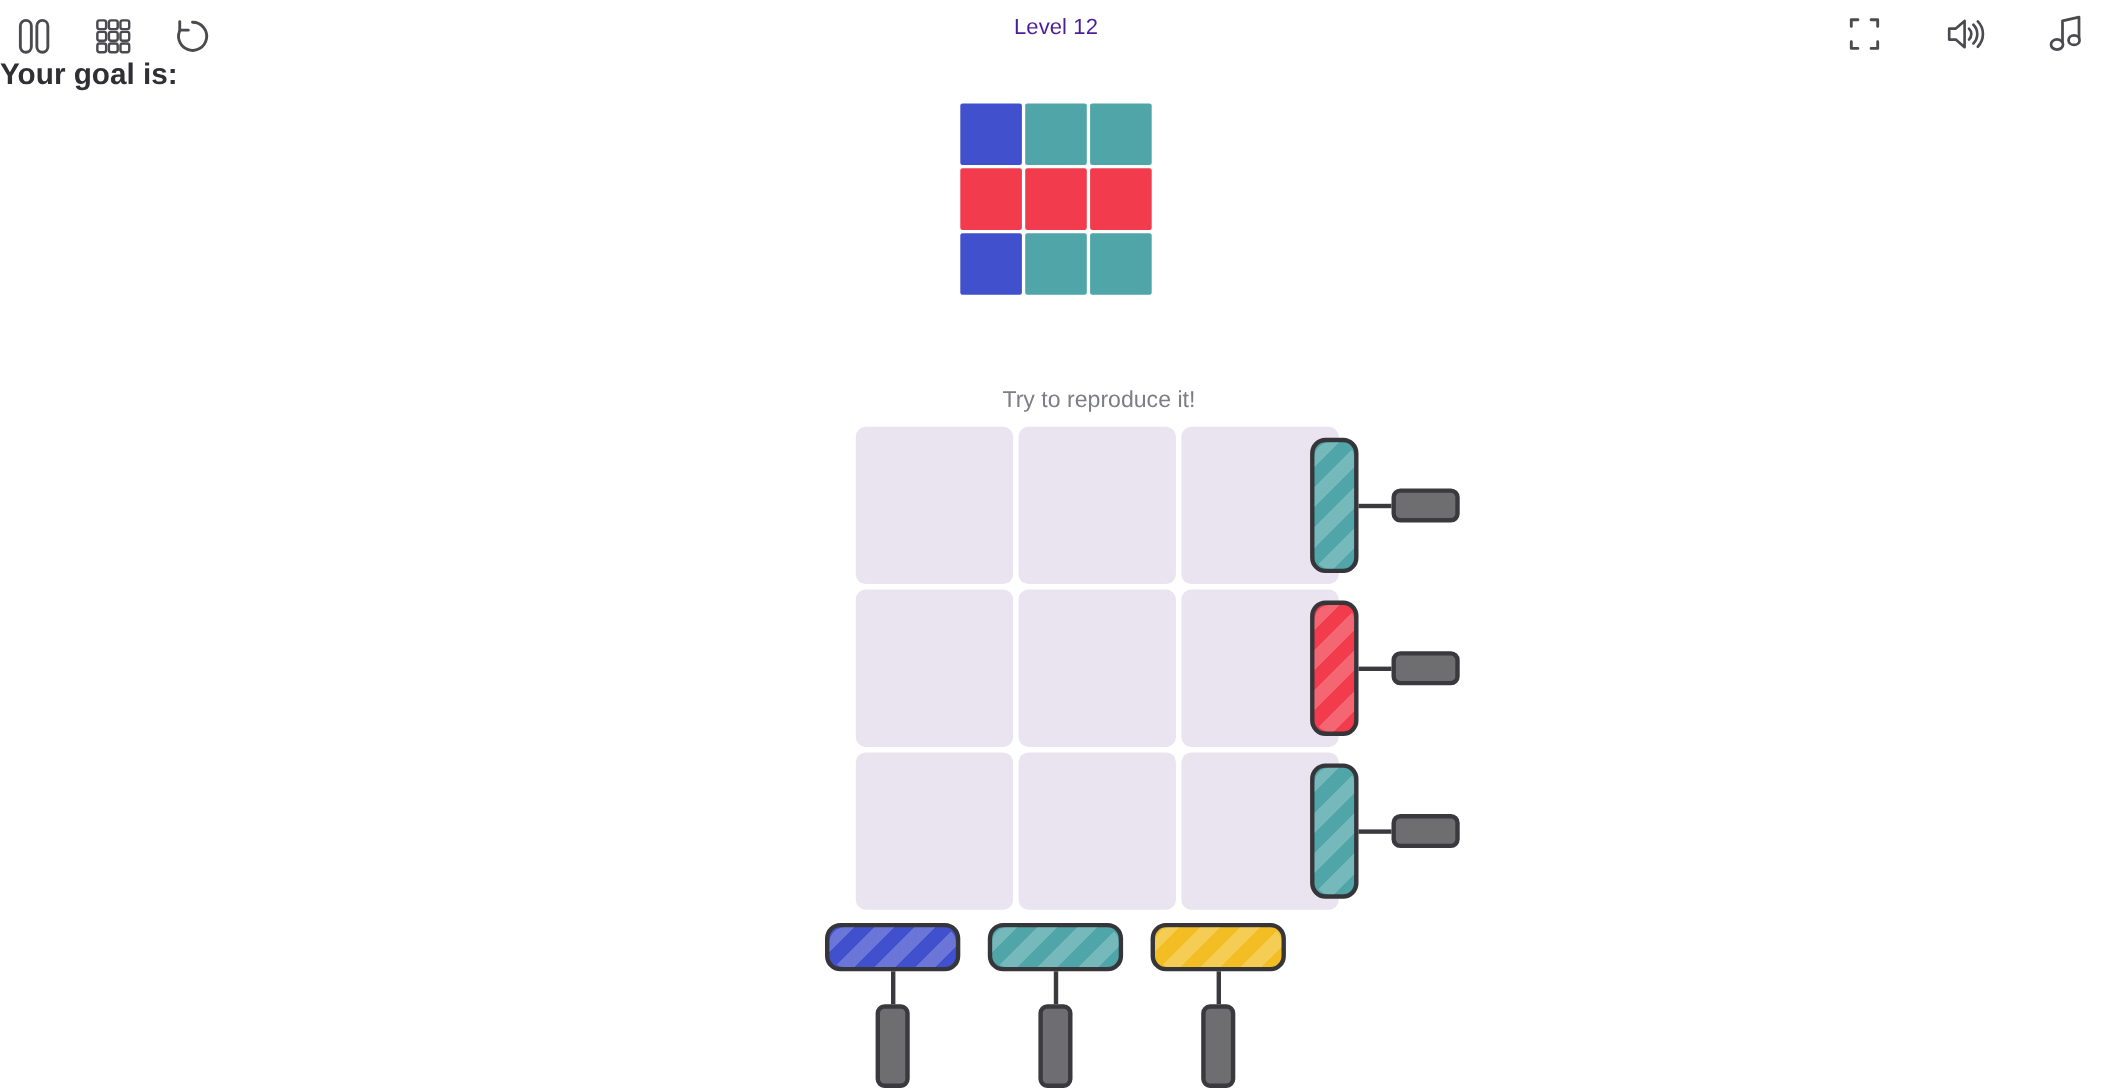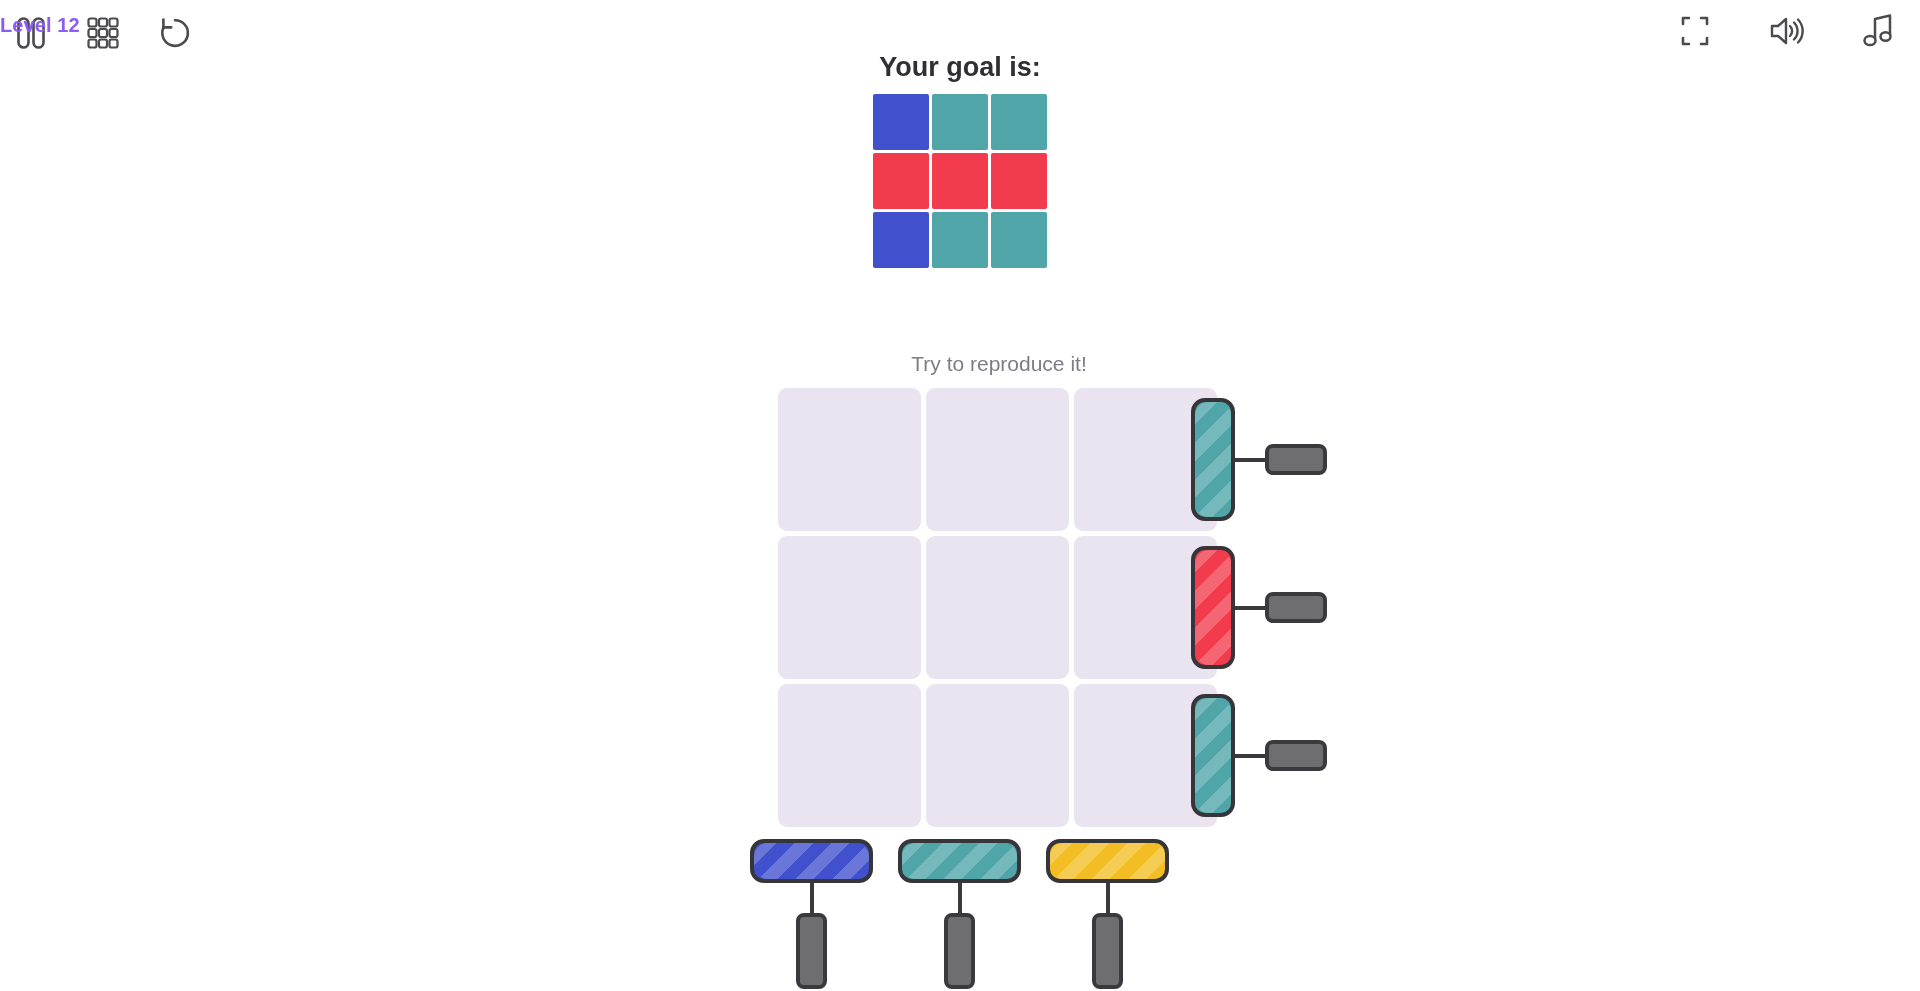--- a/index.html
+++ b/index.html
@@ -41,33 +41,33 @@
     background: transparent;
     border: none;
   }
   .icon-btn svg { display: block; }
 
   
   .level-title {
     position: absolute;
     top: 14px;
     left: 0; right: 0;
-    text-align: left;
+    text-align: center;
     font-size: 20px;
-    font-weight: 700;
-    color: #8b5cf6;
+    font-weight: 400;
+    color: #4c1d95;
     letter-spacing: .1px;
   }
 
   
   .goal-heading {
     position: absolute;
     top: 52px;
     left: 0; right: 0;
-    text-align: center;
+    text-align: left;
     font-size: 27px;
     font-weight: 700;
     color: #2f2f34;
   }
   .goal-grid {
     position: absolute;
     top: 94px;
     left: 50%;
     transform: translateX(-50%);
     display: grid;

